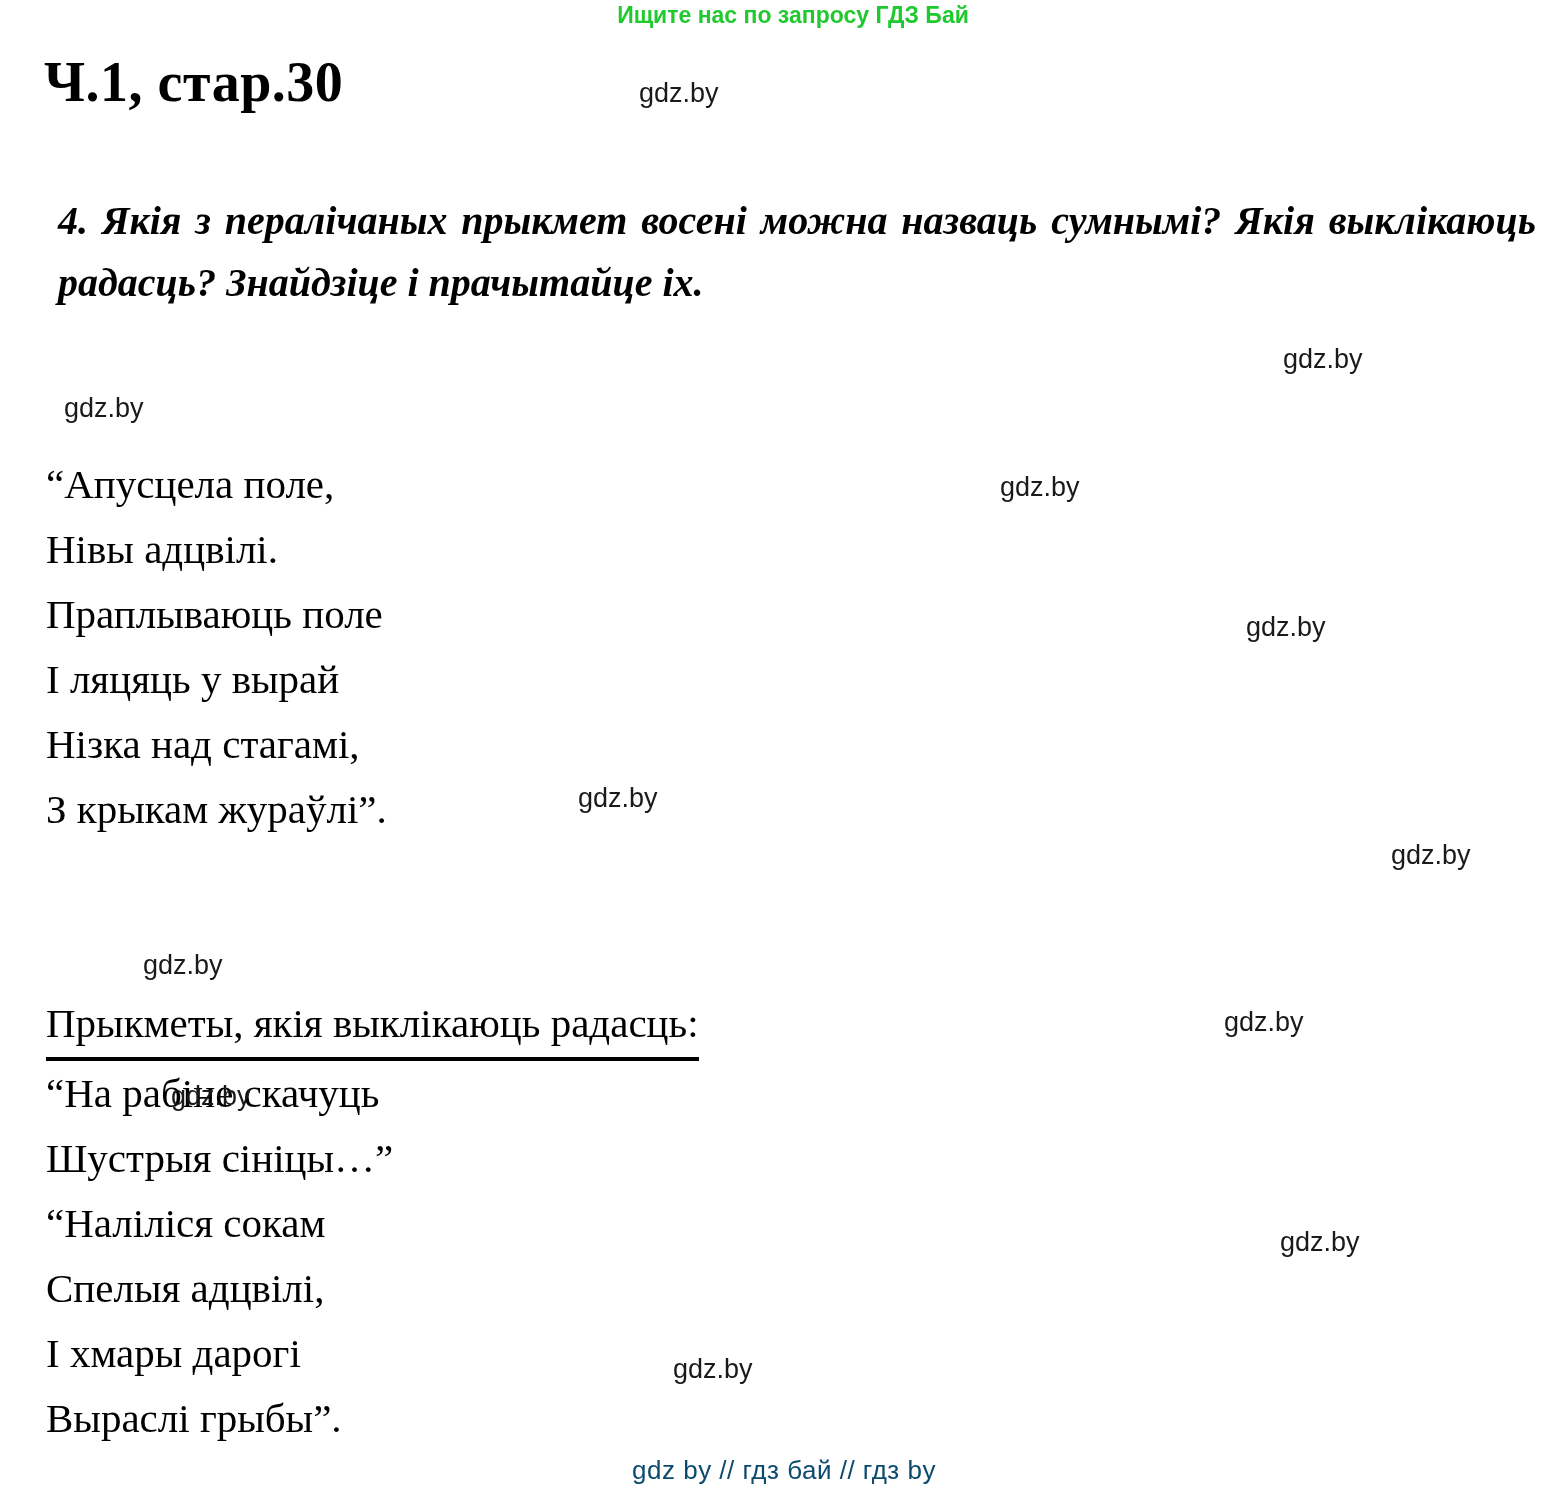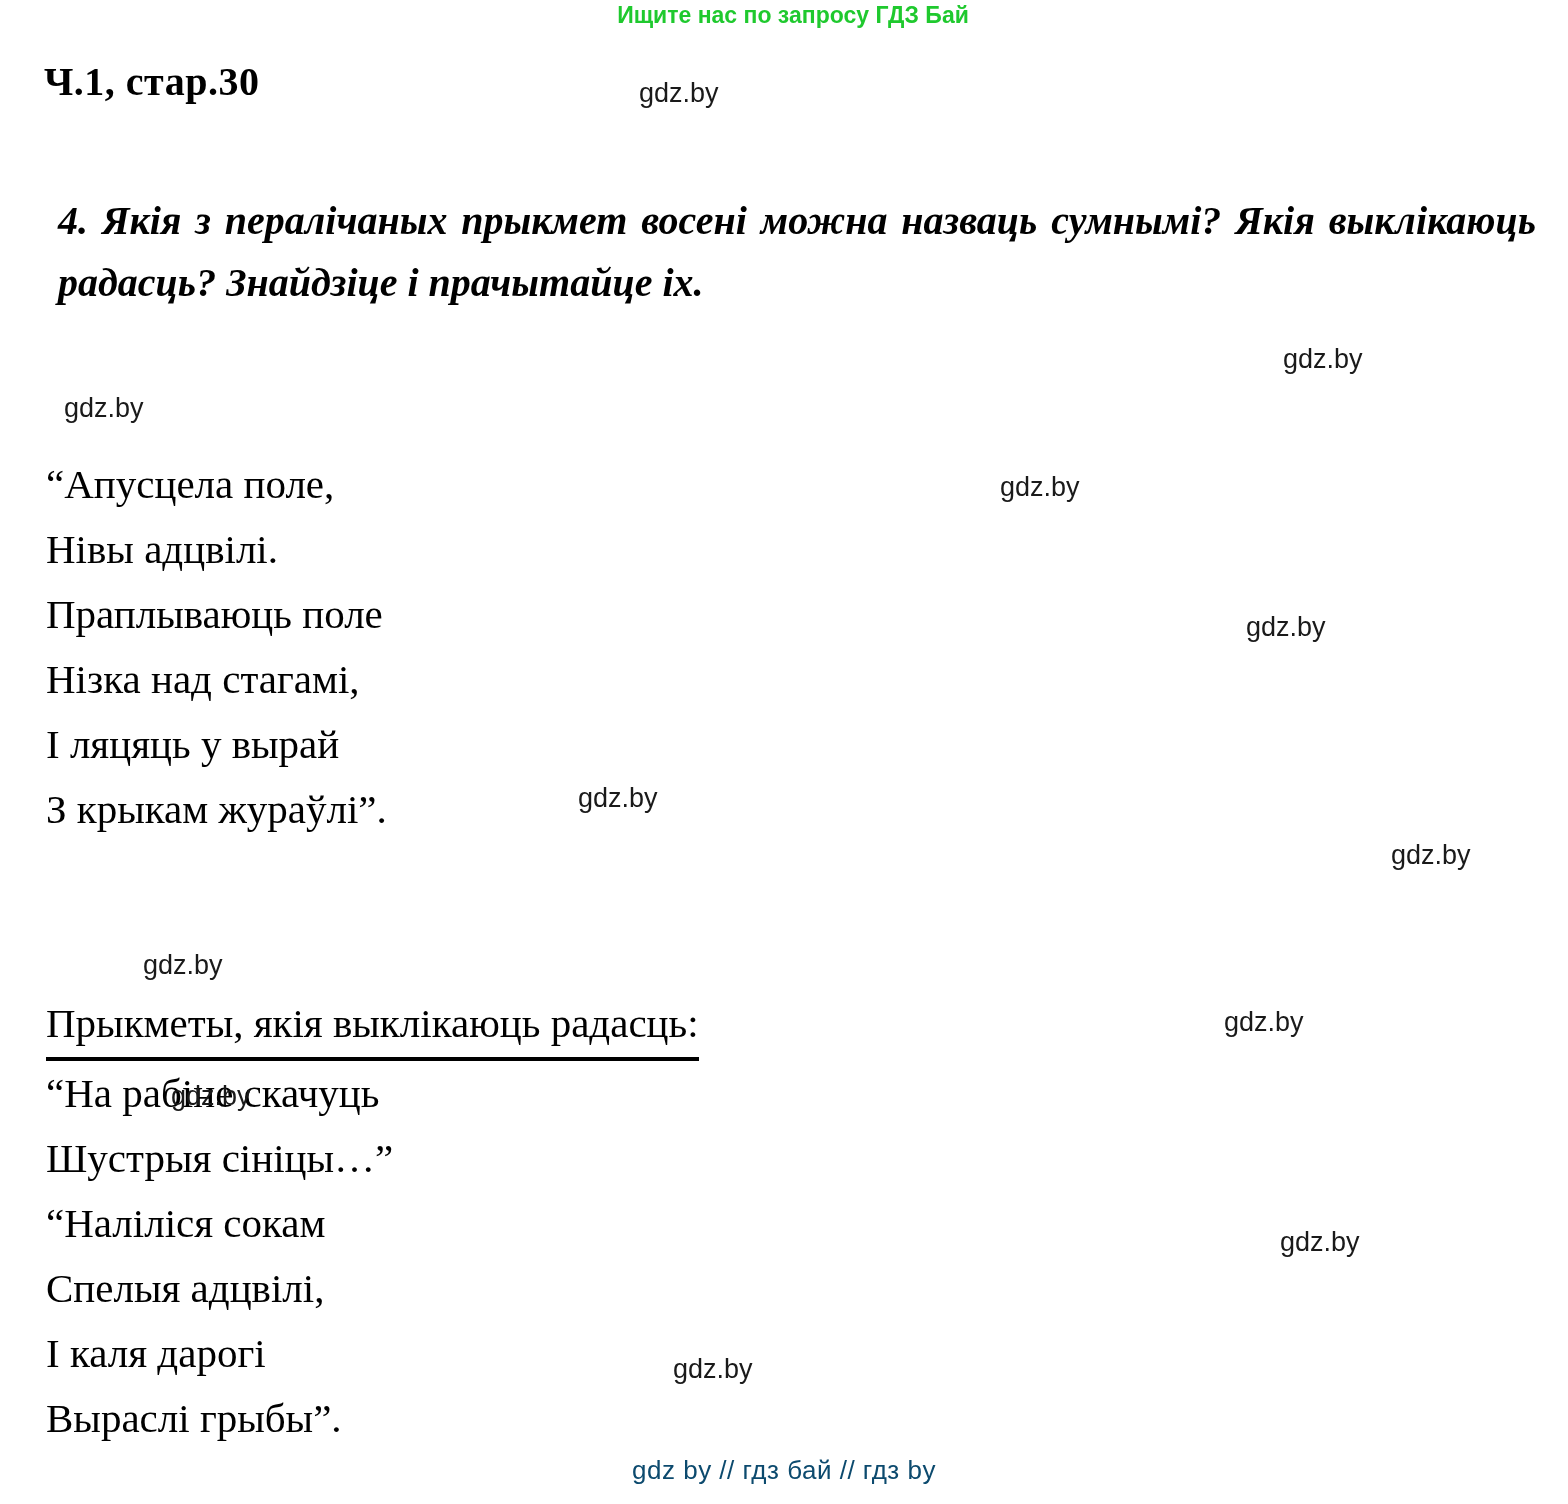--- a/index.html
+++ b/index.html
@@ -31,21 +31,21 @@
     line-height: 30px;
   }
 
   
   .page-ref {
     position: absolute;
     top: 56px;
     left: 44px;
     font-family: "Liberation Serif", "DejaVu Serif", serif;
     font-weight: 700;
-    font-size: 40px;
+    font-size: 56px;
     line-height: 52px;
     letter-spacing: 0.5px;
   }
 
   
   .question {
     position: absolute;
     top: 190px;
     left: 58px;
     width: 1478px;
@@ -112,34 +112,34 @@
 <div class="page-ref">Ч.1, стар.30</div>
 
 <div class="question">
   <span>4. Якія з пералічаных прыкмет восені можна назваць сумнымі? Якія выклікаюць радасць? Знайдзіце і прачытайце іх.</span>
 </div>
 
 <div class="answer" id="answer-block-1">
   <div class="poem-line">“Апусцела поле,</div>
   <div class="poem-line">Нівы адцвілі.</div>
   <div class="poem-line">Праплываюць поле</div>
+  <div class="poem-line">І ляцяць у вырай</div>
   <div class="poem-line">Нізка над стагамі,</div>
-  <div class="poem-line">І ляцяць у вырай</div>
   <div class="poem-line">З крыкам жураўлі”.</div>
 </div>
 
 <div class="answer" id="answer-block-2">
   <div class="heading-row">
     <span class="section-heading">Прыкметы, якія выклікаюць радасць:</span>
   </div>
   <div class="poem-line">“На рабіне скачуць</div>
   <div class="poem-line">Шустрыя сініцы…”</div>
   <div class="poem-line">“Наліліся сокам</div>
   <div class="poem-line">Спелыя адцвілі,</div>
-  <div class="poem-line">І каля дарогі</div>
+  <div class="poem-line">І хмары дарогі</div>
   <div class="poem-line">Выраслі грыбы”.</div>
 </div>
 
 <div id="watermark-layer">
     <div class="wm" style="left: 639px; top: 78px;">gdz.by</div>
     <div class="wm" style="left: 1283px; top: 344px;">gdz.by</div>
     <div class="wm" style="left: 64px; top: 393px;">gdz.by</div>
     <div class="wm" style="left: 1000px; top: 472px;">gdz.by</div>
     <div class="wm" style="left: 1246px; top: 612px;">gdz.by</div>
     <div class="wm" style="left: 578px; top: 783px;">gdz.by</div>

